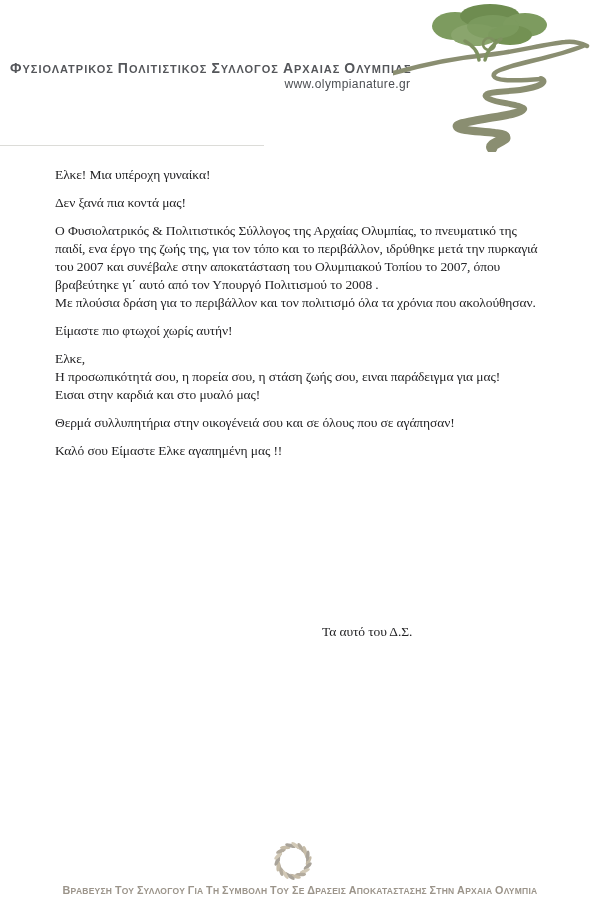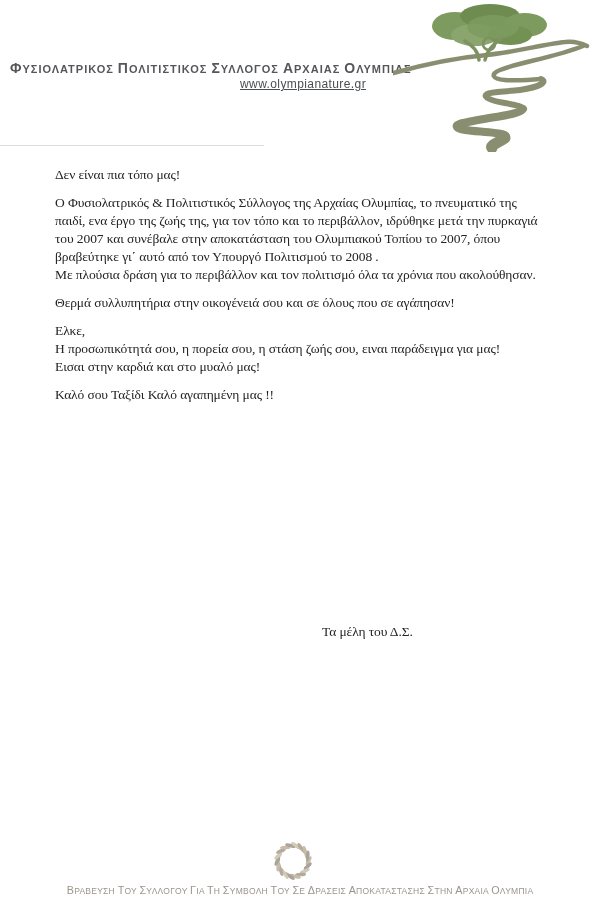--- a/index.html
+++ b/index.html
@@ -18,26 +18,25 @@
     width:470px;
     font-family:"Liberation Sans", sans-serif;
     font-weight:bold;
     font-size:11px;
     letter-spacing:1px;
     color:#54565a;
     white-space:nowrap;
   }
   .website {
     position:absolute; top:77px; left:240px; width:215px;
-    text-align:left;
+    text-align:center;
     font-family:"Liberation Sans", sans-serif;
     font-size:12px;
     letter-spacing:0.4px;
     color:#4b4e52;
-    text-decoration:underline;
   }
   .logo { position:absolute; left:393px; top:0; width:200px; height:152px; }
   .lead { font-size:127%; }
   .scan-line {
     position:absolute; left:0; top:145px; width:264px; height:1px;
     background:#dcdcd8;
   }
   
   .letter {
     position:absolute; left:55px; top:166px; width:520px;
@@ -45,21 +44,21 @@
     line-height:18px;
     letter-spacing:-0.1px;
   }
   .letter p.para { margin:0 0 10px 0; white-space:nowrap; }
   
   .wreath { position:absolute; left:270px; top:838px; width:46px; height:46px; }
   .footer-text {
     position:absolute; left:0; top:884px; width:600px;
     text-align:center;
     font-family:"Liberation Sans", sans-serif;
-    font-weight:normal;
+    font-weight:bold;
     font-size:8.5px;
     letter-spacing:0.25px;
     line-height:13px;
     color:#9b948a;
   }
 </style>
 </head>
 <body>
 
 <div class="page">
@@ -91,28 +90,30 @@
       <path d="M148 79 C 155 82, 147 87, 127 90 C 112 92, 99 91, 94 94 C 89 97, 99 101, 112 103 C 122 105, 129 106, 130 109" stroke-width="6"></path>
       <path d="M130 109 C 127 114, 107 116, 85 120 C 69 123, 62 124, 64 127 C 67 131, 87 131, 102 133 C 112 134, 115 136, 112 138" stroke-width="8"></path>
       <path d="M112 138 C 105 143, 97 145, 99 148" stroke-width="11"></path>
     </g>
   </svg>
 
   <div class="scan-line"></div>
 
   <div class="letter">
 
-      <p class="para">Δεν είναι πια τόπο μας!</p>
+  <p class="para">Ελκε! Μια υπέροχη γυναίκα!</p>
+      <p class="para">Δεν ξανά πια κοντά μας!</p>
       <p class="para">Ο Φυσιολατρικός &amp; Πολιτιστικός Σύλλογος της Αρχαίας Ολυμπίας, το πνευματικό της<br>παιδί, ενα έργο της ζωής της, για τον τόπο και το περιβάλλον, ιδρύθηκε μετά την πυρκαγιά<br>του 2007 και συνέβαλε στην αποκατάσταση του Ολυμπιακού Τοπίου το 2007, όπου<br>βραβεύτηκε γι΄ αυτό  από τον Υπουργό Πολιτισμού το 2008 .<br>Με πλούσια δράση για το περιβάλλον και τον πολιτισμό όλα τα χρόνια που ακολούθησαν.</p>
+      <p class="para">Είμαστε πιο φτωχοί χωρίς αυτήν!</p>
+      <p class="para">Ελκε,<br>Η προσωπικότητά σου, η πορεία σου, η στάση ζωής σου, ειναι παράδειγμα για μας!<br>Εισαι στην καρδιά και στο μυαλό μας!</p>
       <p class="para">Θερμά  συλλυπητήρια στην οικογένειά σου και σε όλους που σε αγάπησαν!</p>
-      <p class="para">Ελκε,<br>Η προσωπικότητά σου, η πορεία σου, η στάση ζωής σου, ειναι παράδειγμα για μας!<br>Εισαι στην καρδιά και στο μυαλό μας!</p>
-      <p class="para">Καλό σου Ταξίδι Καλό αγαπημένη μας !!</p>
+      <p class="para">Καλό σου Είμαστε Ελκε αγαπημένη μας !!</p>
     </div>
   <div class="letter" style="top:623px;">
-    <div style="margin-left:267px; white-space:nowrap;">Τα μέλη του Δ.Σ.</div>
+    <div style="margin-left:267px; white-space:nowrap;">Τα αυτό του Δ.Σ.</div>
   </div>
 
   <svg class="wreath" viewBox="0 0 44 44" xmlns="http://www.w3.org/2000/svg">
     <circle cx="22" cy="22" r="13" fill="none" stroke="#b5ac9c" stroke-width="1" stroke-dasharray="3 2"></circle>
     <g>
       <ellipse rx="5" ry="1.7" fill="#c6bca8" transform="translate(37,22) rotate(115)"></ellipse>
       <ellipse rx="5" ry="1.7" fill="#a9a399" transform="translate(36.1,27.1) rotate(135)"></ellipse>
       <ellipse rx="5" ry="1.7" fill="#d2c9b7" transform="translate(33.5,31.6) rotate(155)"></ellipse>
       <ellipse rx="5" ry="1.7" fill="#b3ab9d" transform="translate(29.5,35) rotate(175)"></ellipse>
       <ellipse rx="5" ry="1.7" fill="#c6bca8" transform="translate(24.6,36.8) rotate(195)"></ellipse>

